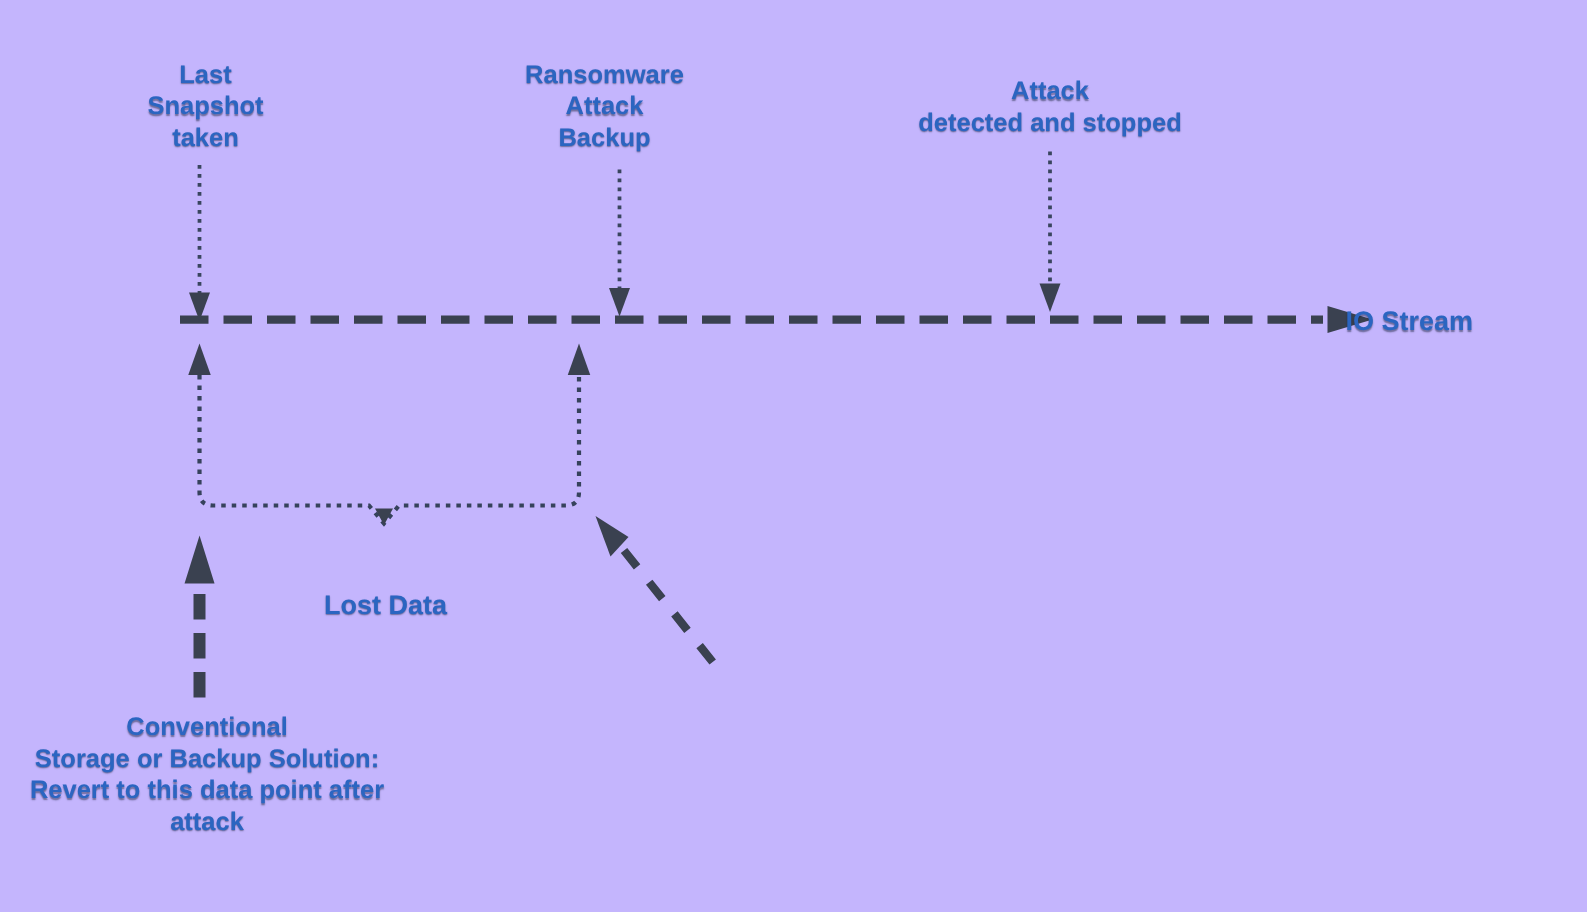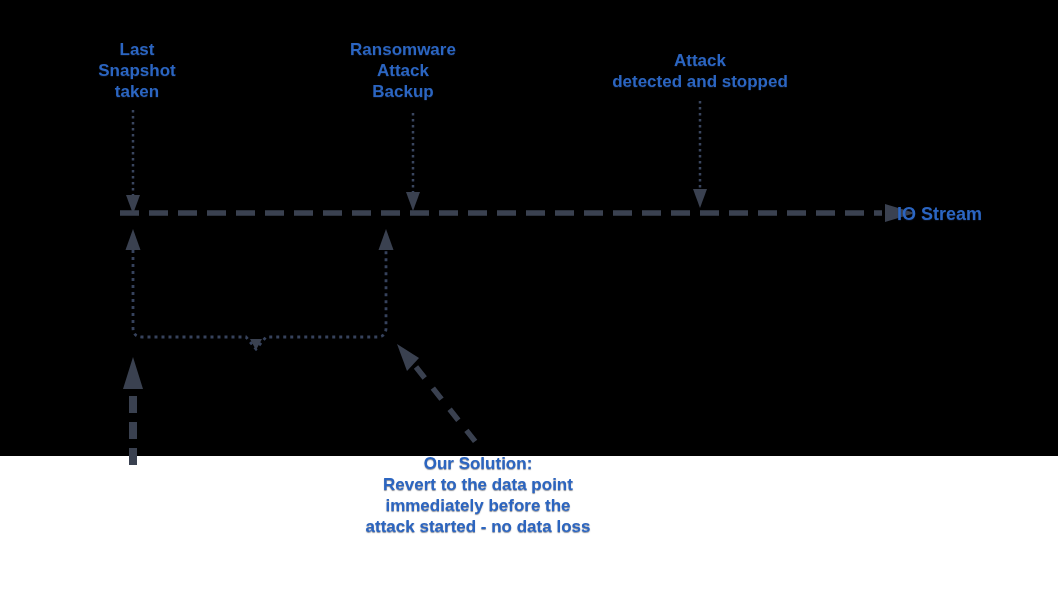--- a/index.html
+++ b/index.html
@@ -3,22 +3,22 @@
 <meta charset="utf-8">
 <style>
   * { margin: 0; padding: 0; box-sizing: border-box; }
   html, body {
     width: 1058px; height: 608px;
     overflow: hidden;
     font-family: "Liberation Sans", "DejaVu Sans", sans-serif;
   }
   .canvas {
     position: relative;
-    width: 1058px; height: 456px;
-    background: #000000;
+    width: 1058px; height: 608px;
+    background: #c4b5fd;
   }
   svg.diagram-layer {
     position: absolute;
     left: 0; top: 0;
     width: 1058px; height: 608px;
     display: block;
   }
   .label {
     position: absolute;
     color: #2b65c1;
@@ -76,20 +76,21 @@
 
   <div class="label lbl-ransomware">Ransomware
 Attack
 Backup</div>
 
   <div class="label lbl-attack-detected">Attack
 detected and stopped</div>
 
   <div class="label big left-align lbl-io-stream">IO Stream</div>
 
+  <div class="label big lbl-lost-data">Lost Data</div>
 
+  <div class="label lbl-conventional">Conventional
+Storage or Backup Solution:
+Revert to this data point after
+attack</div>
 
-  <div class="label lbl-our-solution">Our Solution:
-Revert to the data point
-immediately before the
-attack started - no data loss</div>
 
 </div>
 
 </body></html>

